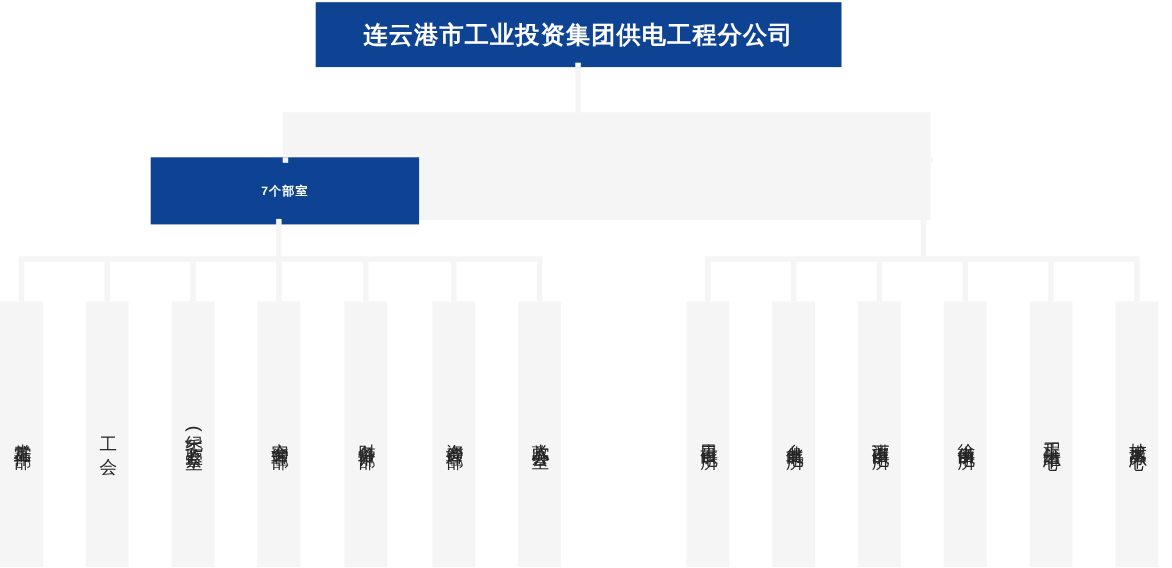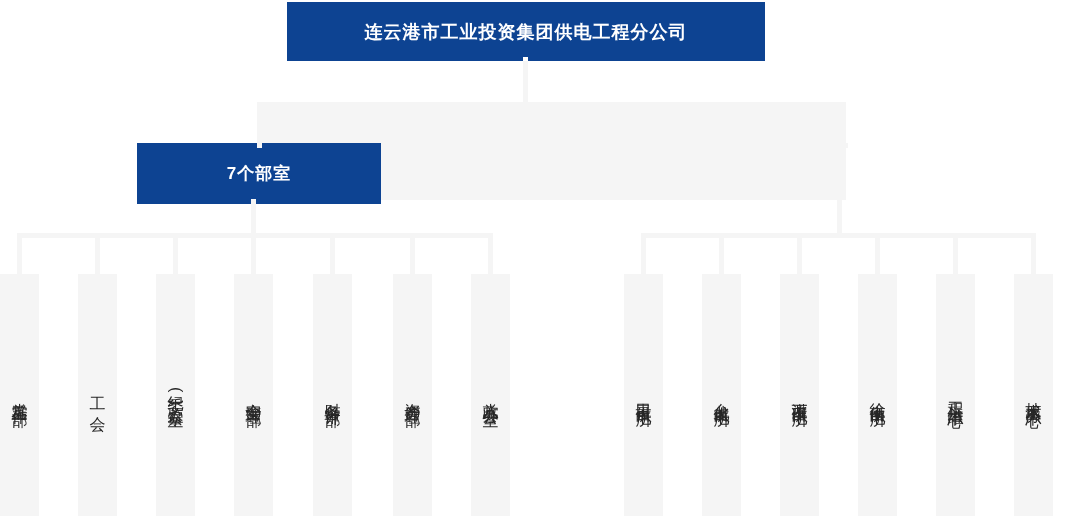--- a/index.html
+++ b/index.html
@@ -39,28 +39,28 @@
     background: #0d4392;
     color: #ffffff;
     display: flex;
     align-items: center;
     justify-content: center;
     z-index: 2;
   }
   .node-root {
     left: 287px; top: 2px;
     width: 478px; height: 59px;
-    font-size: 18px;
+    font-size: 22px;
     font-weight: bold;
     letter-spacing: 1px;
   }
   .node-group {
     top: 143px;
     width: 244px; height: 61px;
-    font-size: 17px;
+    font-size: 11px;
     font-weight: bold;
     letter-spacing: 1px;
   }
   .node-group.g-left  { left: 137px; }
   .node-group.g-right { left: 723px; }
   
   .leaf {
     position: absolute;
     top: 274px;
     width: 39px; height: 242px;

